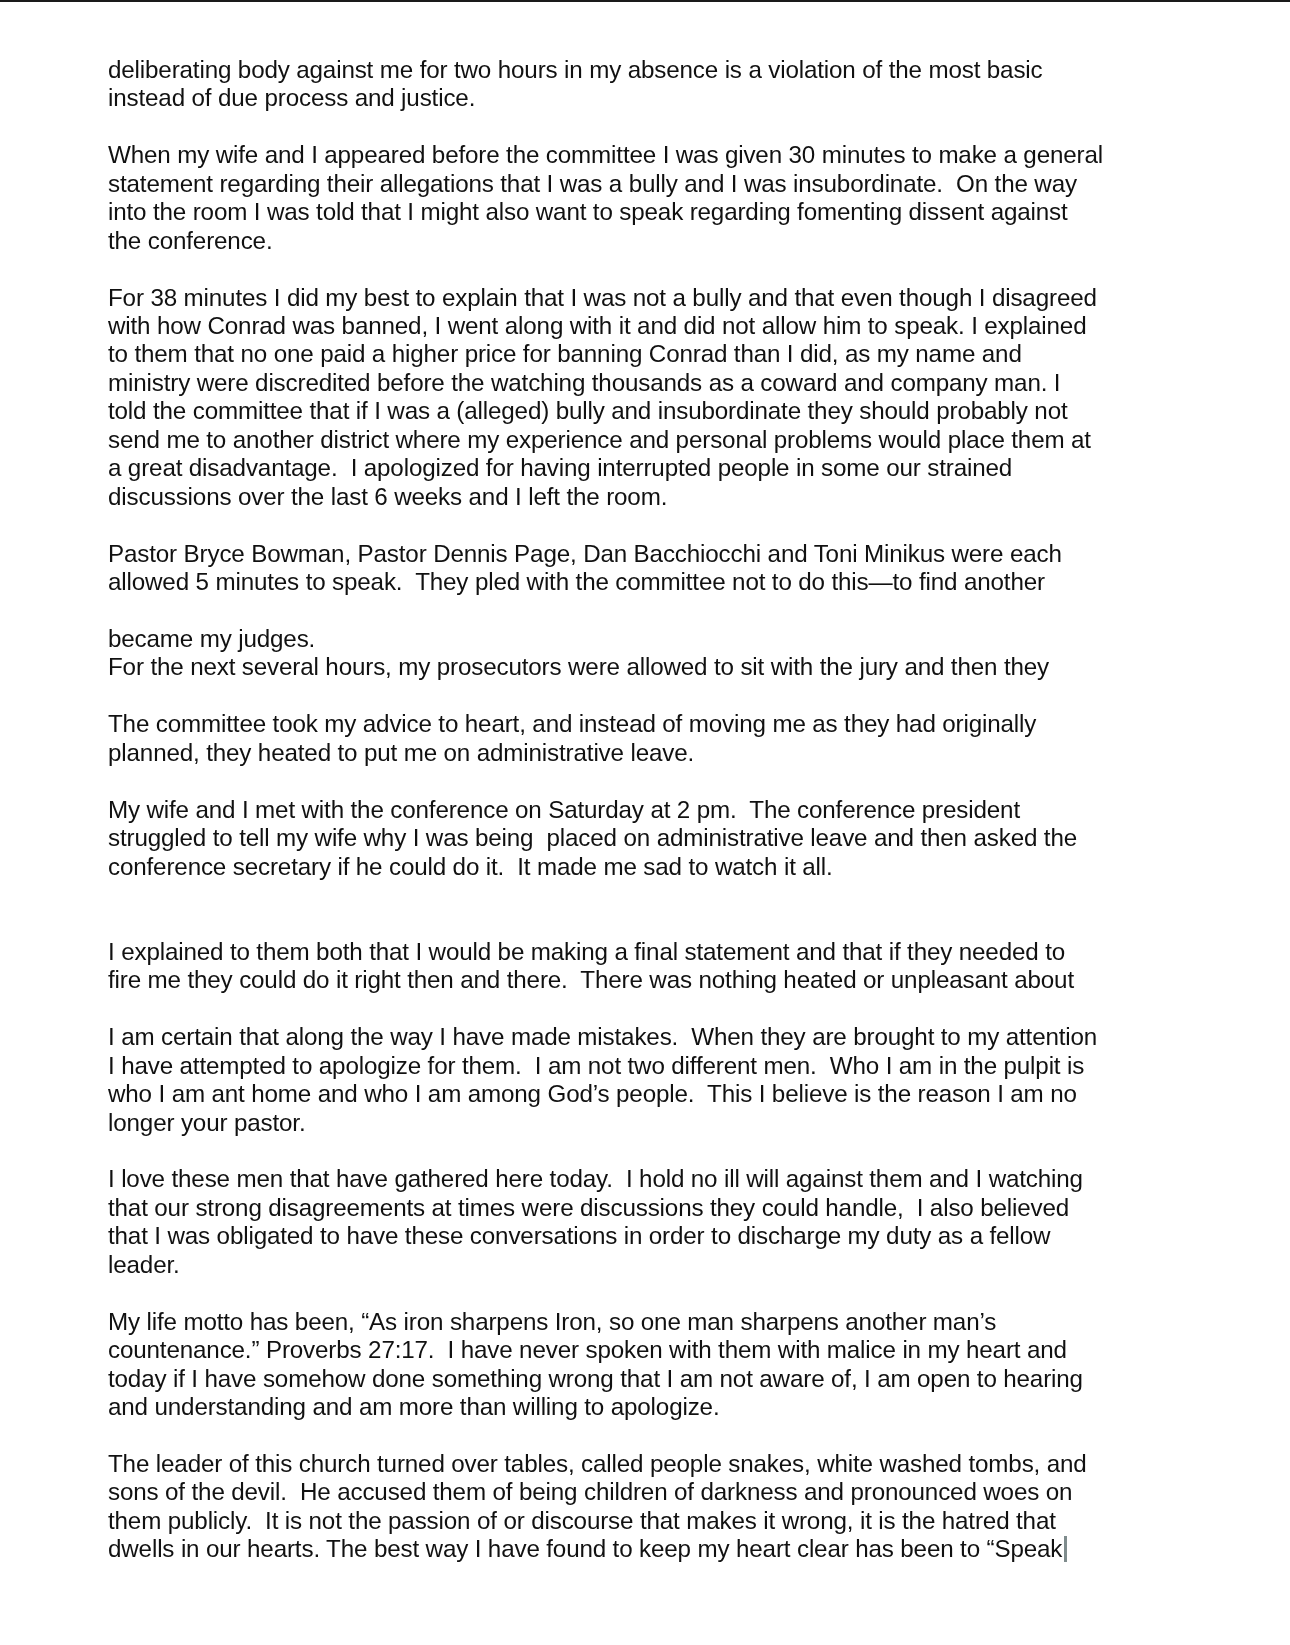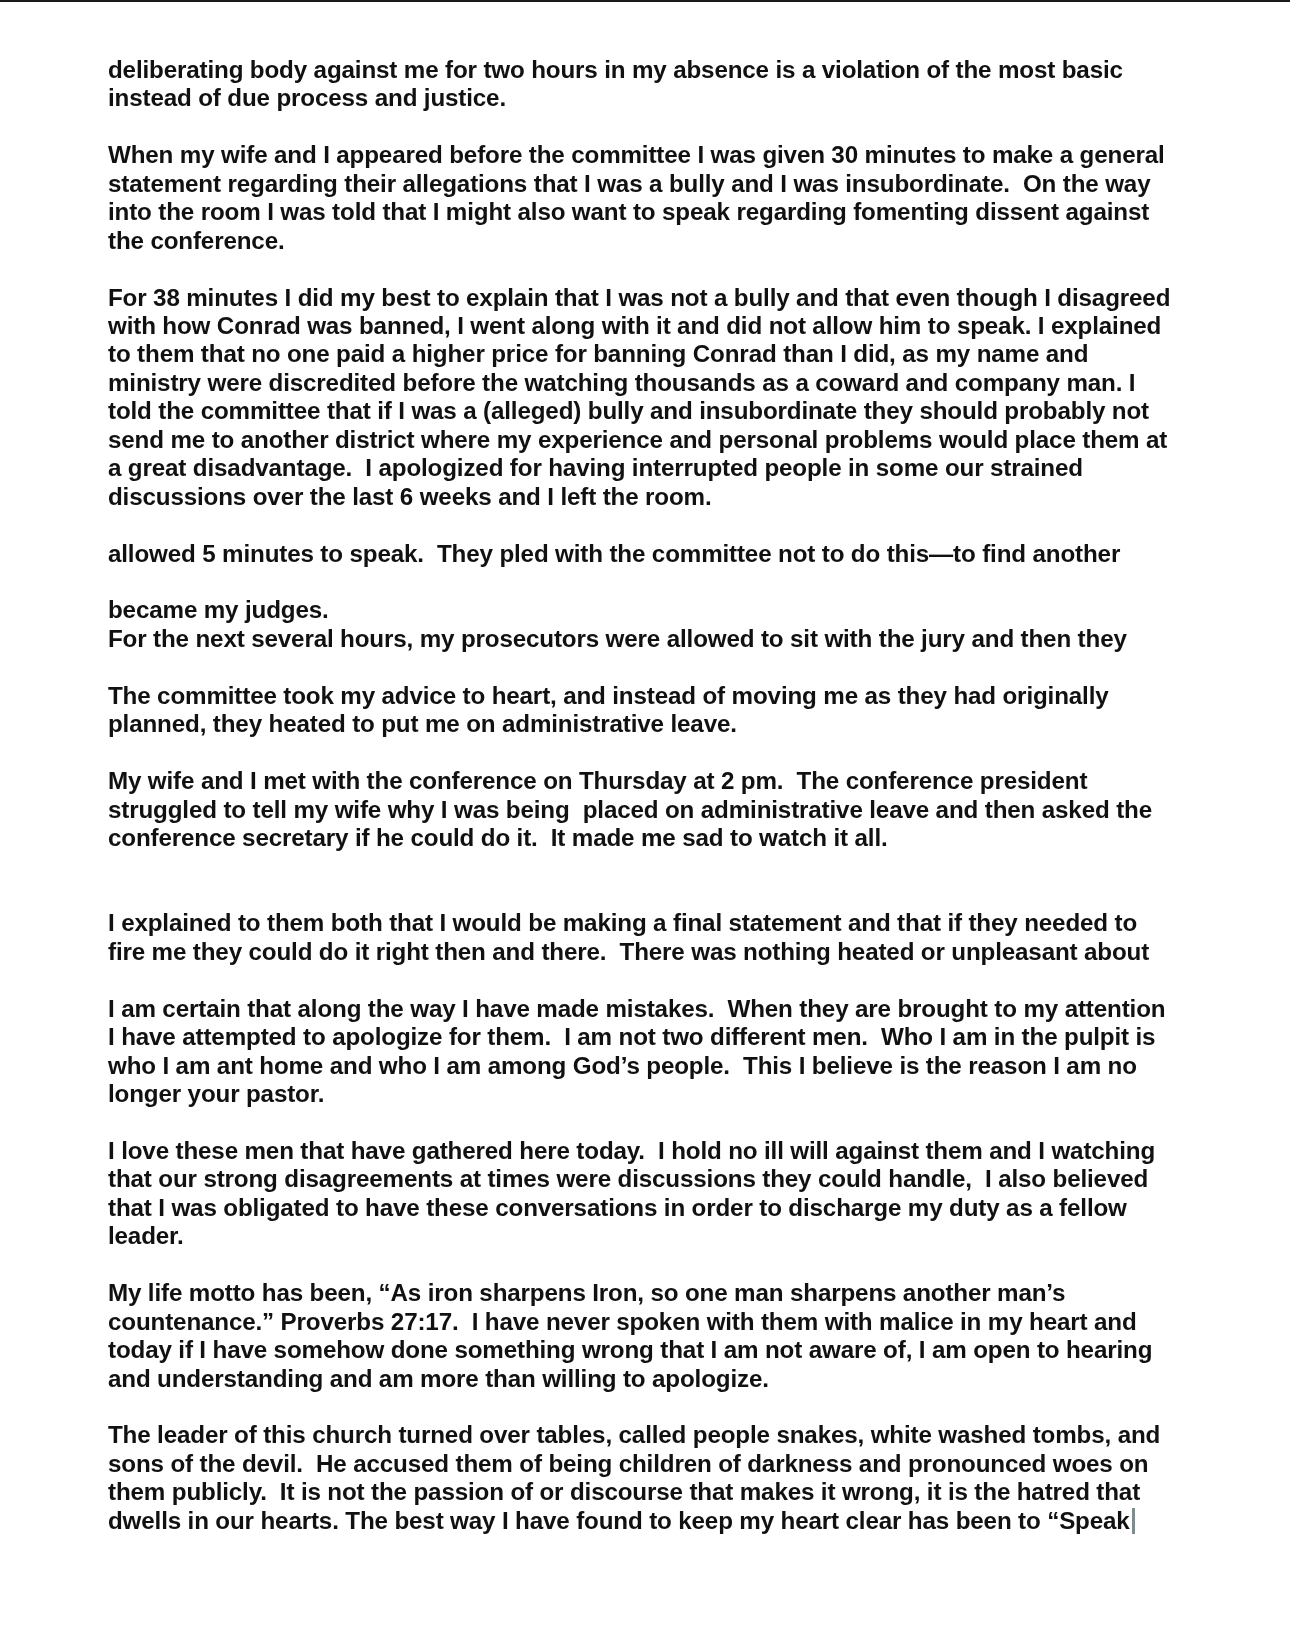--- a/index.html
+++ b/index.html
@@ -4,37 +4,37 @@
 <style>
   html, body { margin: 0; padding: 0; background: #ffffff; }
   body { width: 1290px; height: 1645px; overflow: hidden; position: relative; }
   .top-rule { position: absolute; left: 0; top: 0; width: 1290px; height: 2px; background: #1a1a1a; }
   .doc {
     position: absolute; left: 108px; top: -1px; width: 1080px;
     font-family: "Liberation Sans", sans-serif;
     font-size: 24.2px; line-height: 28.45px; color: #111111;
     letter-spacing: -0.15px;
   }
-  .doc p { margin: 0 0 28.45px 0; white-space: pre-wrap; font-weight: bold; }
+  .doc p { margin: 0 0 28.45px 0; white-space: pre-wrap; }
   .doc p.gap2 { margin-bottom: 56.9px; }
   .line { display: block; white-space: pre; }
   .cursor { display: inline-block; width: 3px; height: 26px; background: #7f8c8d; vertical-align: -5px; margin-left: 2px; }
 </style>
 </head>
 <body>
 
 <div class="top-rule"></div>
 
 <div class="doc">
   <p>
     <span class="line">deliberating body against me for two hours in my absence is a violation of the most basic</span><span class="line">instead of due process and justice.</span></p>
   <p><span class="line">When my wife and I appeared before the committee I was given 30 minutes to make a general</span><span class="line">statement regarding their allegations that I was a bully and I was insubordinate.  On the way</span><span class="line">into the room I was told that I might also want to speak regarding fomenting dissent against</span><span class="line">the conference.</span></p>
   <p><span class="line">For 38 minutes I did my best to explain that I was not a bully and that even though I disagreed</span><span class="line">with how Conrad was banned, I went along with it and did not allow him to speak. I explained</span><span class="line">to them that no one paid a higher price for banning Conrad than I did, as my name and</span><span class="line">ministry were discredited before the watching thousands as a coward and company man. I</span><span class="line">told the committee that if I was a (alleged) bully and insubordinate they should probably not</span><span class="line">send me to another district where my experience and personal problems would place them at</span><span class="line">a great disadvantage.  I apologized for having interrupted people in some our strained</span><span class="line">discussions over the last 6 weeks and I left the room.</span></p>
-  <p><span class="line">allowed 5 minutes to speak.  They pled with the committee not to do this—to find another</span></p>
+  <p><span class="line">Pastor Bryce Bowman, Pastor Dennis Page, Dan Bacchiocchi and Toni Minikus were each</span><span class="line">allowed 5 minutes to speak.  They pled with the committee not to do this—to find another</span></p>
   <p><span class="line">became my judges.</span><span class="line">For the next several hours, my prosecutors were allowed to sit with the jury and then they</span></p>
   <p><span class="line">The committee took my advice to heart, and instead of moving me as they had originally</span><span class="line">planned, they heated to put me on administrative leave.</span></p>
-  <p class="gap2"><span class="line">My wife and I met with the conference on Thursday at 2 pm.  The conference president</span><span class="line">struggled to tell my wife why I was being  placed on administrative leave and then asked the</span><span class="line">conference secretary if he could do it.  It made me sad to watch it all.</span></p>
+  <p class="gap2"><span class="line">My wife and I met with the conference on Saturday at 2 pm.  The conference president</span><span class="line">struggled to tell my wife why I was being  placed on administrative leave and then asked the</span><span class="line">conference secretary if he could do it.  It made me sad to watch it all.</span></p>
   <p><span class="line">I explained to them both that I would be making a final statement and that if they needed to</span><span class="line">fire me they could do it right then and there.  There was nothing heated or unpleasant about</span></p>
   <p><span class="line">I am certain that along the way I have made mistakes.  When they are brought to my attention</span><span class="line">I have attempted to apologize for them.  I am not two different men.  Who I am in the pulpit is</span><span class="line">who I am ant home and who I am among God’s people.  This I believe is the reason I am no</span><span class="line">longer your pastor.</span></p>
   <p><span class="line">I love these men that have gathered here today.  I hold no ill will against them and I watching</span><span class="line">that our strong disagreements at times were discussions they could handle,  I also believed</span><span class="line">that I was obligated to have these conversations in order to discharge my duty as a fellow</span><span class="line">leader.</span></p>
   <p><span class="line">My life motto has been, “As iron sharpens Iron, so one man sharpens another man’s</span><span class="line">countenance.” Proverbs 27:17.  I have never spoken with them with malice in my heart and</span><span class="line">today if I have somehow done something wrong that I am not aware of, I am open to hearing</span><span class="line">and understanding and am more than willing to apologize.</span></p>
   <p><span class="line">The leader of this church turned over tables, called people snakes, white washed tombs, and</span><span class="line">sons of the devil.  He accused them of being children of darkness and pronounced woes on</span><span class="line">them publicly.  It is not the passion of or discourse that makes it wrong, it is the hatred that</span><span class="line" style="display:inline">dwells in our hearts. The best way I have found to keep my heart clear has been to “Speak</span><span class="cursor"></span></p>
 </div>
 
 </body></html>

